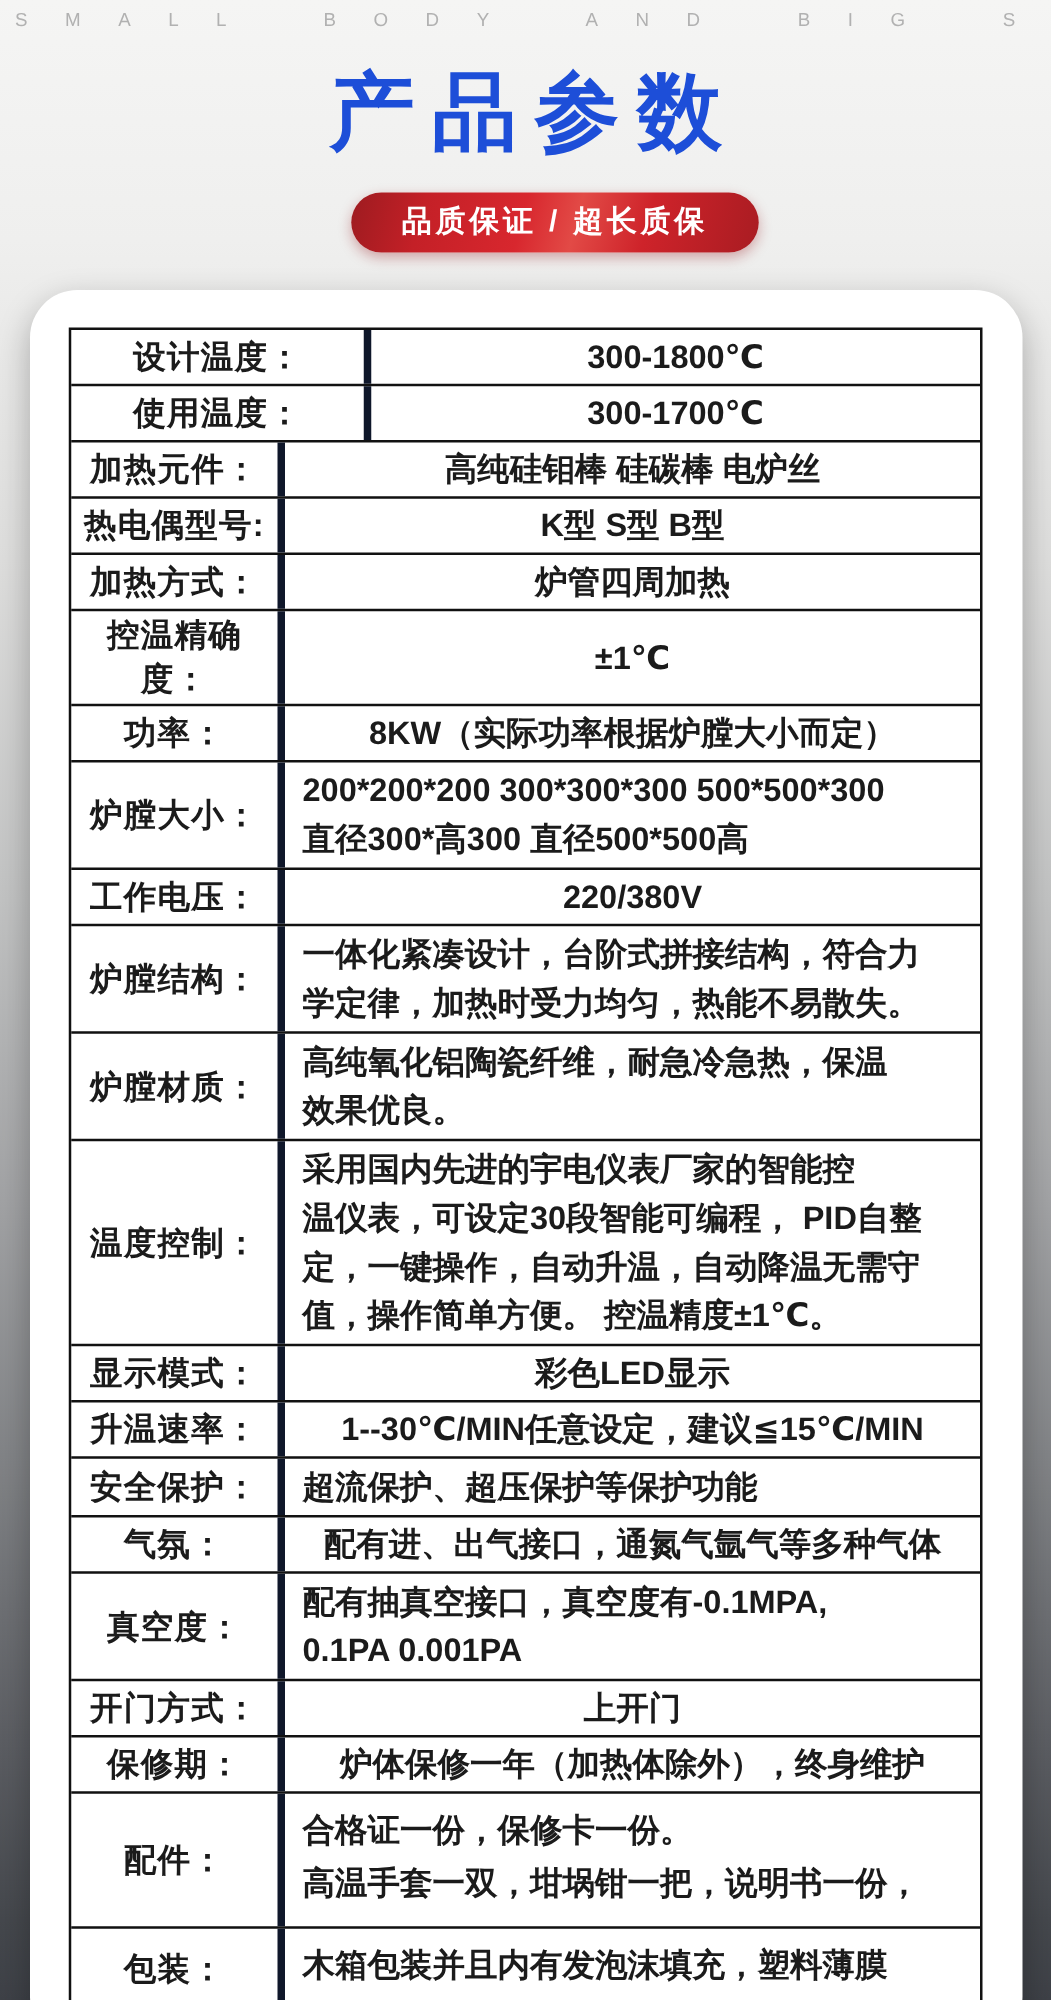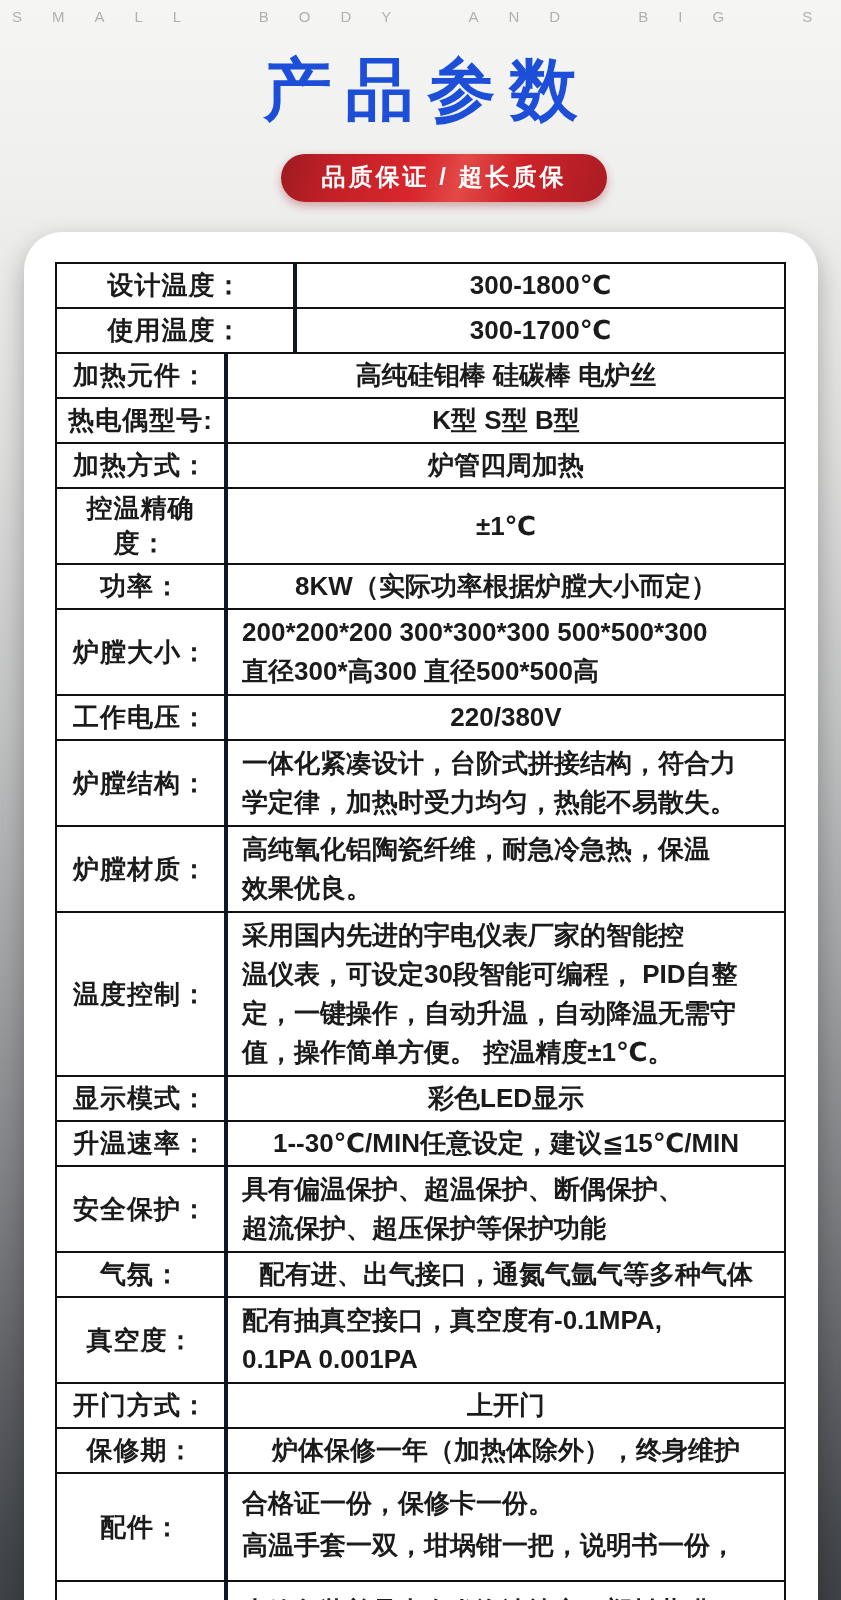--- a/index.html
+++ b/index.html
@@ -64,21 +64,21 @@
     margin: 0 auto;
     border: 2px solid #111111;
     color: #1b1b1b;
     font-size: 26px;
     font-weight: 600;
   }
   .row { display: flex; border-top: 2px solid #111111; }
   .row:first-child { border-top: none; }
   .label {
     flex: 0 0 171px;
-    border-right: 4px solid #0f172a;
+    border-right: 6px solid #0f172a;
     display: flex;
     align-items: center;
     justify-content: center;
     text-align: center;
     padding: 2px 4px;
     letter-spacing: 1px;
   }
   .row.wide .label { flex: 0 0 240px; }
   .value {
     flex: 1;
@@ -192,21 +192,20 @@
         </div>
         <div class="row">
           <div class="label">升温速率：</div>
           <div class="value center">
             <div class="line">1--30℃/MIN任意设定，建议≦15℃/MIN</div>
           </div>
         </div>
         <div class="row multi">
           <div class="label">安全保护：</div>
           <div class="value left">
-            <div class="line">具有偏温保护、超温保护、断偶保护、</div>
             <div class="line">超流保护、超压保护等保护功能</div>
           </div>
         </div>
         <div class="row">
           <div class="label">气氛：</div>
           <div class="value center">
             <div class="line">配有进、出气接口，通氮气氩气等多种气体</div>
           </div>
         </div>
         <div class="row multi">

